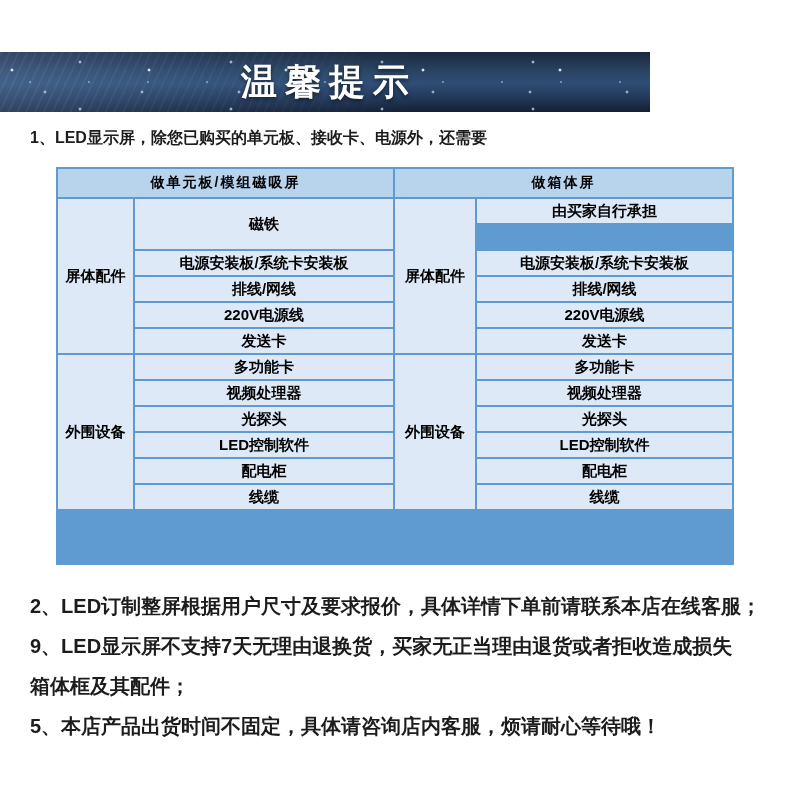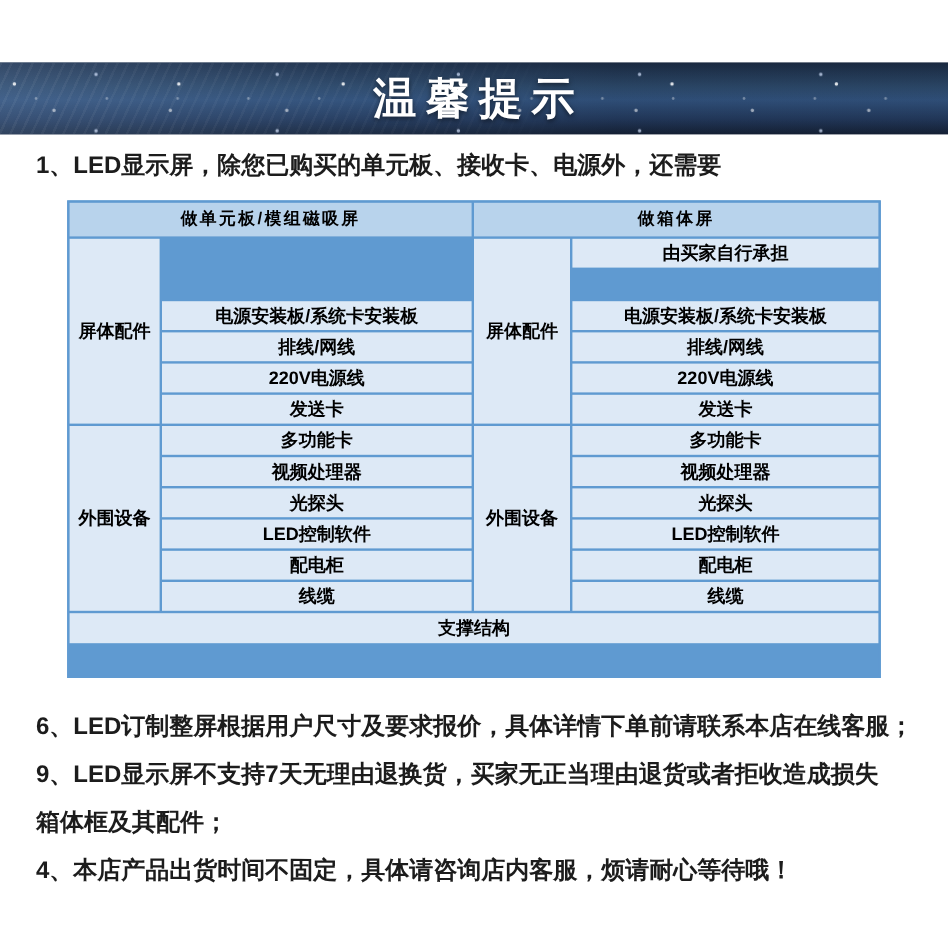--- a/index.html
+++ b/index.html
@@ -11,21 +11,21 @@
     --noteText:#1c1c1c;
   }
   *{margin:0;padding:0;box-sizing:border-box;}
   html,body{width:790px;height:790px;background:#ffffff;overflow:hidden;
     font-family:"Liberation Sans","DejaVu Sans",sans-serif;}
 
   
   .banner{
     position:relative;
     margin-top:52px;
-    width:790px;height:60px;
+    width:650px;height:60px;
     display:flex;align-items:center;justify-content:center;
     background-image:
       radial-gradient(circle at 12px 18px, rgba(255,255,255,.85) 1px, transparent 1.8px),
       radial-gradient(circle at 45px 40px, rgba(255,255,255,.55) 1px, transparent 1.8px),
       radial-gradient(circle at 80px 10px, rgba(214,228,255,.7) 1px, transparent 1.8px),
       radial-gradient(circle at 105px 50px, rgba(255,255,255,.45) .8px, transparent 1.5px),
       radial-gradient(circle at 30px 30px, rgba(255,255,255,.35) .8px, transparent 1.5px),
       linear-gradient(90deg, rgba(96,126,166,.38) 0%, rgba(70,100,140,.22) 35%, rgba(20,32,52,.05) 65%),
       linear-gradient(180deg, #1a2940 0%, #2b4767 34%, #30507a 52%, #22385a 78%, #141f33 100%);
     background-size:137px 61px, 97px 53px, 151px 47px, 83px 59px, 59px 37px, 100% 100%, 100% 100%;
@@ -41,21 +41,21 @@
   .banner-title{
     position:relative;
     color:#ffffff;font-size:36px;font-weight:bold;letter-spacing:8px;
     text-shadow:0 2px 4px rgba(0,0,0,.55);
     padding-left:8px; 
   }
 
   
   .note1{
     margin:6px 0 0 30px;
-    line-height:40px;font-size:20px;font-weight:bold;color:var(--noteText);
+    line-height:40px;font-size:16px;font-weight:bold;color:var(--noteText);
   }
 
   
   .parts-table{
     margin:9px 0 0 56px;
     width:678px;
     display:grid;
     grid-template-columns:75px 258px 80px 255px;
     grid-template-rows:28px repeat(12,24px) 25px 25px;
     gap:2px;
@@ -85,20 +85,21 @@
 </div>
 
 <div class="note1">1、LED显示屏，除您已购买的单元板、接收卡、电源外，还需要</div>
 
 <div class="parts-table">
 
   <div class="cell hdr" style="grid-area:1/1/2/3">做单元板/模组磁吸屏</div>
   <div class="cell hdr" style="grid-area:1/3/2/5">做箱体屏</div>
 
   <div class="cell cat" style="grid-area:2/1/8/2">屏体配件</div>
+  <div class="cell" style="grid-area:2/2/4/3">磁铁</div>
   <div class="cell" style="grid-area:4/2/5/3">电源安装板/系统卡安装板</div>
   <div class="cell" style="grid-area:5/2/6/3">排线/网线</div>
   <div class="cell" style="grid-area:6/2/7/3">220V电源线</div>
   <div class="cell" style="grid-area:7/2/8/3">发送卡</div>
 
   <div class="cell cat" style="grid-area:8/1/14/2">外围设备</div>
   <div class="cell" style="grid-area:8/2/9/3">多功能卡</div>
   <div class="cell" style="grid-area:9/2/10/3">视频处理器</div>
   <div class="cell" style="grid-area:10/2/11/3">光探头</div>
   <div class="cell" style="grid-area:11/2/12/3">LED控制软件</div>
@@ -113,21 +114,20 @@
   <div class="cell" style="grid-area:7/4/8/5">发送卡</div>
 
   <div class="cell cat" style="grid-area:8/3/14/4">外围设备</div>
   <div class="cell" style="grid-area:8/4/9/5">多功能卡</div>
   <div class="cell" style="grid-area:9/4/10/5">视频处理器</div>
   <div class="cell" style="grid-area:10/4/11/5">光探头</div>
   <div class="cell" style="grid-area:11/4/12/5">LED控制软件</div>
   <div class="cell" style="grid-area:12/4/13/5">配电柜</div>
   <div class="cell" style="grid-area:13/4/14/5">线缆</div>
 
-  <div class="cell foot" style="grid-area:14/1/15/5">支撑结构</div>
 </div>
 
 <div class="notes">
-  <div class="line">6、LED订制整屏根据用户尺寸及要求报价，具体详情下单前请联系本店在线客服；</div>
+  <div class="line">2、LED订制整屏根据用户尺寸及要求报价，具体详情下单前请联系本店在线客服；</div>
   <div class="line">9、LED显示屏不支持7天无理由退换货，买家无正当理由退货或者拒收造成损失</div>
   <div class="line">箱体框及其配件；</div>
-  <div class="line">4、本店产品出货时间不固定，具体请咨询店内客服，烦请耐心等待哦！</div>
+  <div class="line">5、本店产品出货时间不固定，具体请咨询店内客服，烦请耐心等待哦！</div>
 </div>
 
 </body></html>

